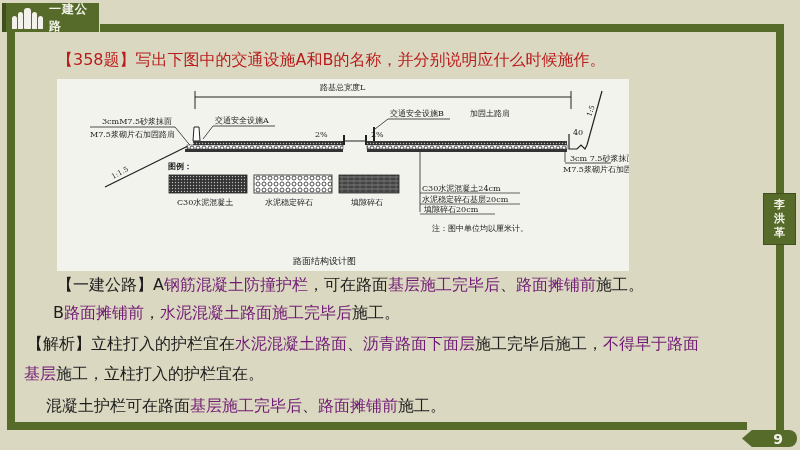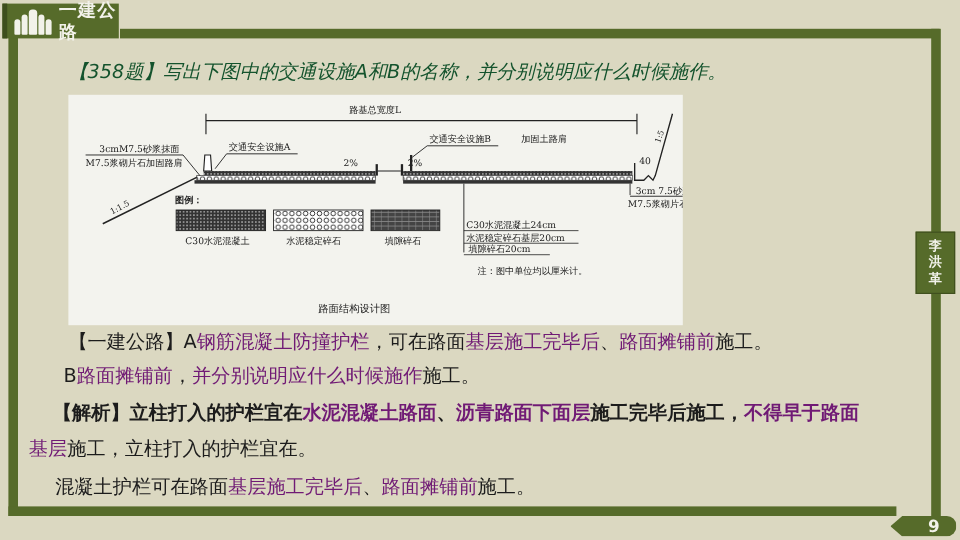--- a/index.html
+++ b/index.html
@@ -13,43 +13,42 @@
   .frame-right { position: absolute; left: 776px; top: 24px; width: 8px; height: 412px; background: #566b2a; }
   .frame-left-main { position: absolute; left: 7px; top: 30px; width: 8px; height: 400px; background: #566b2a; }
   .frame-bottom { position: absolute; left: 7px; top: 422px; width: 740px; height: 8px; background: #566b2a; }
   .logo-box {
     position: absolute; left: 2px; top: 3px; width: 97px; height: 29px;
     background: #566b2a; border-left: 4px solid #3e4f1d;
     display: flex; align-items: center; padding-left: 6px;
   }
   .logo-people { display: flex; align-items: flex-end; gap: 1px; height: 22px; }
   .person { background: #f2f2ea; border-radius: 3px 3px 1px 1px; }
-  .logo-text { color: #f2f2ea; font-size: 15px; font-weight: bold; margin-left: 6px; letter-spacing: 1px; }
+  .logo-text { color: #f2f2ea; font-size: 12px; font-weight: bold; margin-left: 6px; letter-spacing: 1px; }
 
   .side-tab {
     position: absolute; left: 763px; top: 193px; width: 33px; height: 52px;
     background: #566b2a; border: 1px solid #40501e;
     color: #f2f2ea; font-size: 11px; font-weight: bold;
     display: flex; flex-direction: column; align-items: center; justify-content: center; line-height: 14px;
   }
   .page-num {
     position: absolute; left: 742px; top: 430px; width: 55px; height: 17px;
     background: #566b2a; color: #f2f2ea; font-size: 14px; font-weight: bold;
     clip-path: polygon(18% 0, 100% 0, 100% 100%, 18% 100%, 0 50%);
     border-radius: 0 8px 8px 0;
     display: flex; align-items: center; justify-content: flex-end; padding-right: 14px;
   }
 
   .question {
-    position: absolute; left: 57px; top: 50px; font-size: 16px; color: #14532d;
+    position: absolute; left: 57px; top: 50px; font-size: 16px; color: #b91c1c;
     white-space: nowrap;
-    font-style: italic;
   }
   .figure {
-    position: absolute; left: 57px; top: 79px; width: 512px; height: 192px;
+    position: absolute; left: 57px; top: 79px; width: 572px; height: 192px;
     background: #f3f3ee;
     text-align: center;
   }
   .figure svg { width: 100%; height: 100%; display: block; }
   .fig-text { font-family: "DejaVu Serif", "Liberation Serif", serif; fill: #1a1a1a; }
 
   .answer-line { position: absolute; font-size: 16px; color: #1c1c1c; white-space: nowrap; }
   .hl { color: #701a75; }
 </style>
 </head>
@@ -167,24 +166,24 @@
     <text class="fig-text" x="357" y="152" font-size="8">注：图中单位均以厘米计。</text>
 
     <text class="fig-text" x="218" y="185" font-size="9">路面结构设计图</text>
   </svg>
 </div>
 
 <div class="answer-line" style="left:57px; top:275px;">
   <span>【一建公路】A</span><span class="hl">钢筋混凝土防撞护栏</span><span>，可在路面</span><span class="hl">基层施工完毕后</span><span>、</span><span class="hl">路面摊铺前</span><span>施工。</span>
 </div>
 <div class="answer-line" style="left:53px; top:303px;">
-  <span>B</span><span class="hl">路面摊铺前</span><span>，</span><span class="hl">并分别说明应什么时候施作</span><span>施工。</span>
+  <span>B</span><span class="hl">路面摊铺前</span><span>，</span><span class="hl">水泥混凝土路面施工完毕后</span><span>施工。</span>
 </div>
 
-<div class="answer-line" style="left:44px; top:334px;font-weight:bold;">
+<div class="answer-line" style="left:27px; top:334px;">
   <span>【解析】立柱打入的护栏宜在</span><span class="hl">水泥混凝土路面</span><span>、</span><span class="hl">沥青路面下面层</span><span>施工完毕后施工，</span><span class="hl">不得早于路面</span>
 </div>
 <div class="answer-line" style="left:24px; top:364px;">
   <span class="hl">基层</span><span>施工，立柱打入的护栏宜在。</span>
 </div>
 <div class="answer-line" style="left:46px; top:396px;">
   <span>混凝土护栏可在路面</span><span class="hl">基层施工完毕后</span><span>、</span><span class="hl">路面摊铺前</span><span>施工。</span>
 </div>
 
 </body></html>

